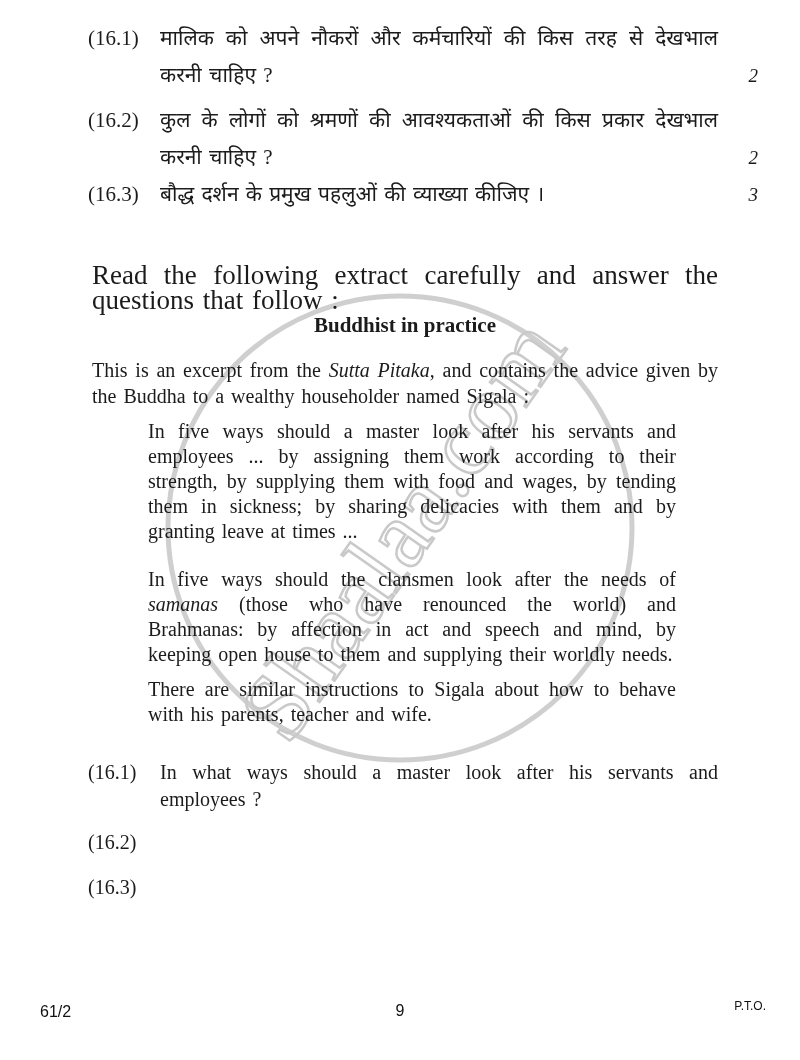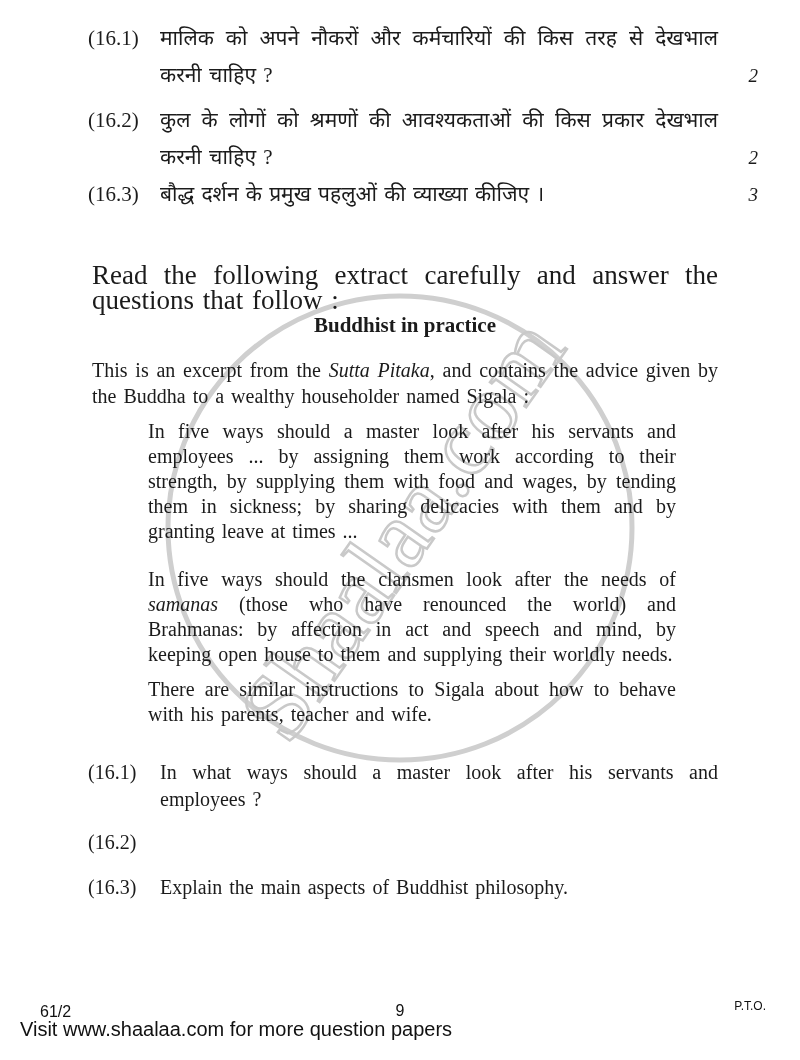--- a/index.html
+++ b/index.html
@@ -136,25 +136,23 @@
 
     <div class="en-q en-q1">
       <span class="q-num">(16.1)</span>
       <span class="q-text"><span>In what ways should a master look after his servants and employees ?</span><span class="italic"></span><span></span></span>
     </div>
     <div class="en-q en-q2">
       <span class="q-num">(16.2)</span>
     </div>
     <div class="en-q en-q3">
       <span class="q-num">(16.3)</span>
-      <span class="q-text"><span>Explain the main aspects of Buddhist philosophy.</span><span class="italic"></span><span></span></span>
     </div>
 
   </div>
 
   <div class="footer">
     <div class="paper-code">61/2</div>
     <div class="page-number">9</div>
     <div class="pto">P.T.O.</div>
-    <div class="promo">Visit www.shaalaa.com for more question papers</div>
   </div>
 
 </div>
 
 </body></html>

